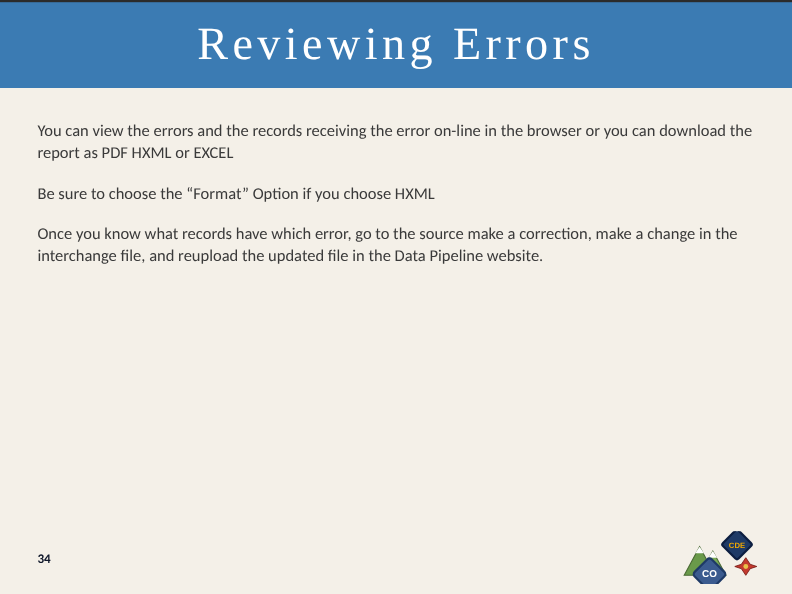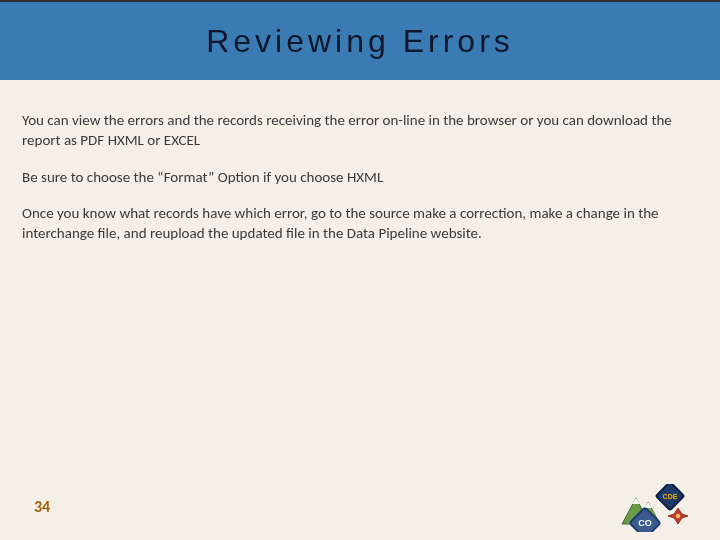--- a/index.html
+++ b/index.html
@@ -13,42 +13,42 @@
   }
   .header-band {
     background: #3b7bb3;
     height: 80px;
     display: flex;
     align-items: center;
     justify-content: center;
     border-top: 2px solid #2b2b2b;
   }
   .header-band h1 {
-    color: #0f172a;
-    font-size: 32px;
+    color: #ffffff;
+    font-size: 42px;
     font-weight: 400;
     letter-spacing: 4px;
-    font-family: Liberation Sans, sans-serif;
+    font-family: Liberation Serif, serif;
   }
   .content {
-    padding: 30px 34px 0 22px;
+    padding: 30px 34px 0 34px;
   }
   .content p {
     color: #3a3a3a;
     font-size: 15px;
     line-height: 1.35;
     margin-bottom: 16px;
   }
   .page-number {
     position: absolute;
     left: 34px;
     bottom: 24px;
-    font-size: 16px;
+    font-size: 12px;
     font-weight: 700;
-    color: #a16207;
+    color: #0f172a;
   }
   .logo {
     position: absolute;
     right: 24px;
     bottom: 4px;
   }
 </style>
 </head>
 <body>
 

